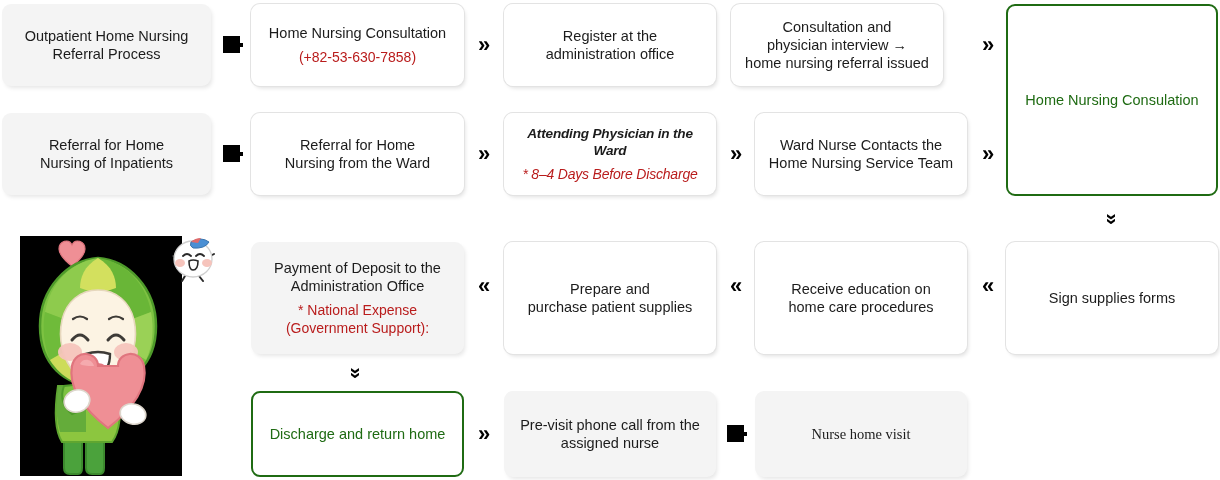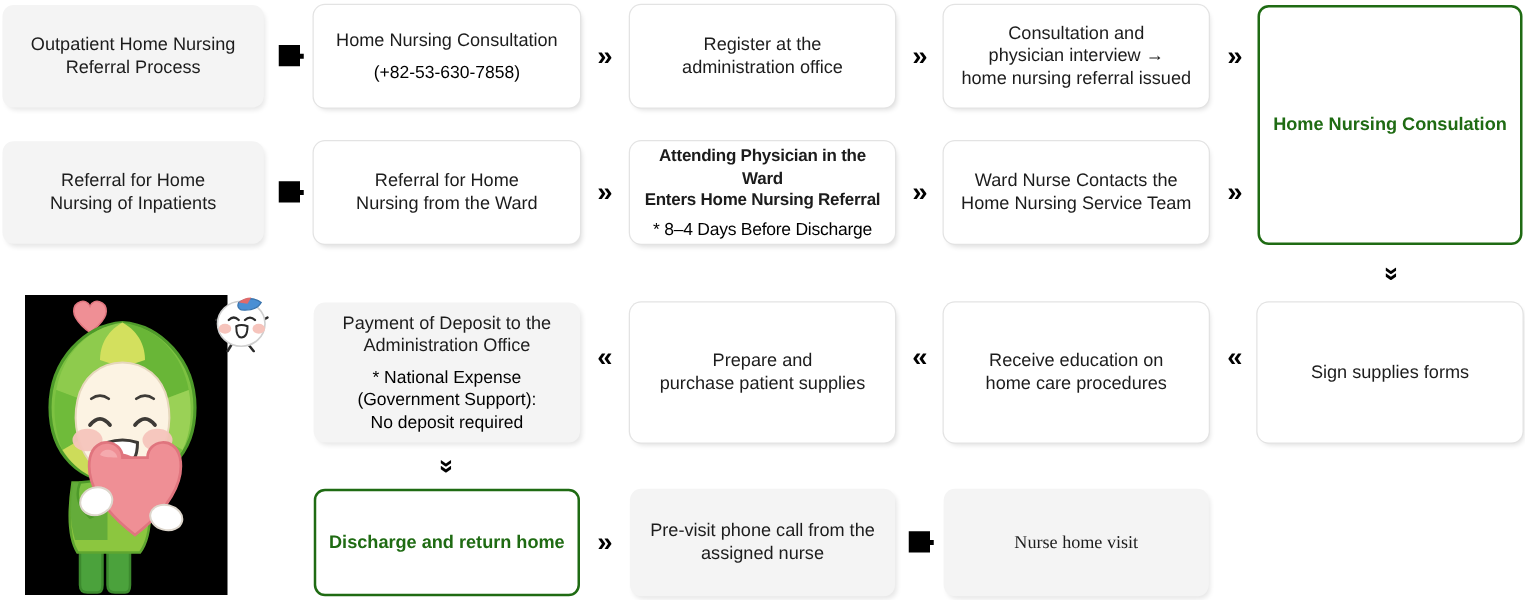--- a/index.html
+++ b/index.html
@@ -47,39 +47,40 @@
   
   .card.gray {
     background: #f4f4f4;
     box-shadow: 2px 3px 4px -1px rgba(0,0,0,0.10);
   }
   
   .card.green {
     background: #ffffff;
     border: 2.5px solid #1f6b13;
     color: #1f6b13;
-    font-weight: bold;
+    font-weight: normal;
     box-shadow: none;
   }
 
   .card .sub {
-    color: #000000;
+    color: #b91c1c;
     font-size: 14px;
     margin-top: 7px;
   }
   .card .sub.tight {
     margin-top: 5px;
   }
   .card .line {
     display: block;
   }
   .card.dense {
     font-size: 13.6px;
     line-height: 1.3;
     font-weight: 600;
+    font-style: italic;
   }
   .card.dense .main {
     font-weight: 600;
     letter-spacing: -0.2px;
   }
   .card.dense .sub {
     font-weight: 400;
     letter-spacing: -0.2px;
   }
 
@@ -161,21 +162,21 @@
 
   <div class="conn chev" style="left:473px; top:34px; width:22px; height:22px;">»</div>
 
   <div class="card white" style="left:504px; top:4px; width:212px; height:82px;">
     <span class="line">Register at the</span>
     <span class="line">administration office</span>
   </div>
 
   <div class="conn chev" style="left:725px; top:34px; width:22px; height:22px;">»</div>
 
-  <div class="card white" style="left:755px; top:4px; width:212px; height:82px;text-align:center;">
+  <div class="card white" style="left:731px; top:4px; width:212px; height:82px;text-align:center;">
     <span class="line">Consultation and</span>
     <span class="line">physician interview →</span>
     <span class="line">home nursing referral issued</span>
   </div>
 
   <div class="conn chev" style="left:977px; top:34px; width:22px; height:22px;">»</div>
 
   <div class="card gray" style="left:2px; top:113px; width:209px; height:82px;">
     <span class="line">Referral for Home</span>
     <span class="line">Nursing of Inpatients</span>
@@ -185,21 +186,20 @@
 
   <div class="card white" style="left:251px; top:113px; width:213px; height:82px;">
     <span class="line">Referral for Home</span>
     <span class="line">Nursing from the Ward</span>
   </div>
 
   <div class="conn chev" style="left:473px; top:143px; width:22px; height:22px;">»</div>
 
   <div class="card white dense" style="left:504px; top:113px; width:212px; height:82px;">
     <span class="line main">Attending Physician in the Ward</span>
-    <span class="line main">Enters Home Nursing Referral</span>
     <span class="sub tight">* 8–4 Days Before Discharge</span>
   </div>
 
   <div class="conn chev" style="left:725px; top:143px; width:22px; height:22px;">»</div>
 
   <div class="card white" style="left:755px; top:113px; width:212px; height:82px;">
     <span class="line">Ward Nurse Contacts the</span>
     <span class="line">Home Nursing Service Team</span>
   </div>
 
@@ -210,21 +210,20 @@
   </div>
 
   <div class="conn chev-down" style="left:1103px; top:208px; width:22px; height:22px; transform:rotate(90deg);">»</div>
 
   <div class="card gray" style="left:251px; top:242px; width:213px; height:112px;">
     <span class="line">Payment of Deposit to the</span>
     <span class="line">Administration Office</span>
     <span class="sub">
       <span class="line">* National Expense</span>
       <span class="line">(Government Support):</span>
-      <span class="line">No deposit required</span>
     </span>
   </div>
 
   <div class="conn chev" style="left:473px; top:275px; width:22px; height:22px;">«</div>
 
   <div class="card white" style="left:504px; top:242px; width:212px; height:112px;">
     <span class="line">Prepare and</span>
     <span class="line">purchase patient supplies</span>
   </div>
 

